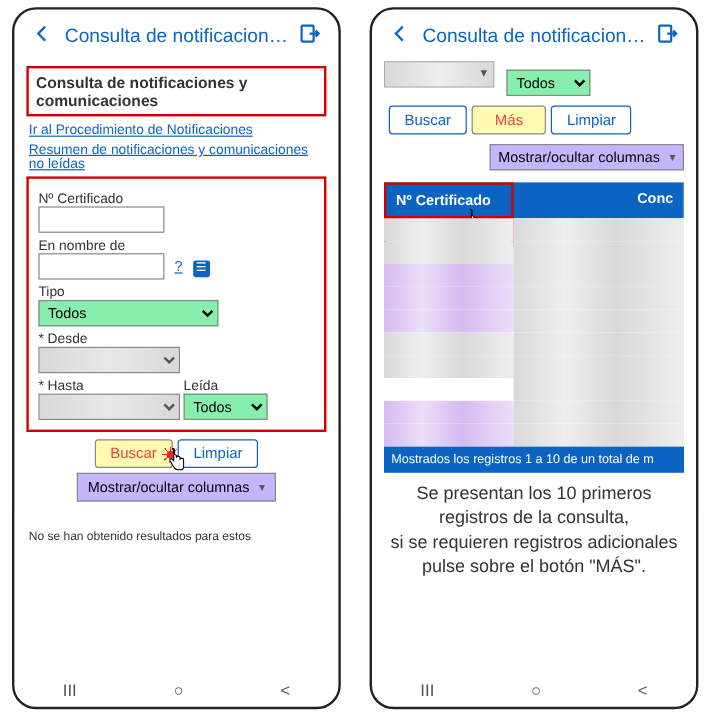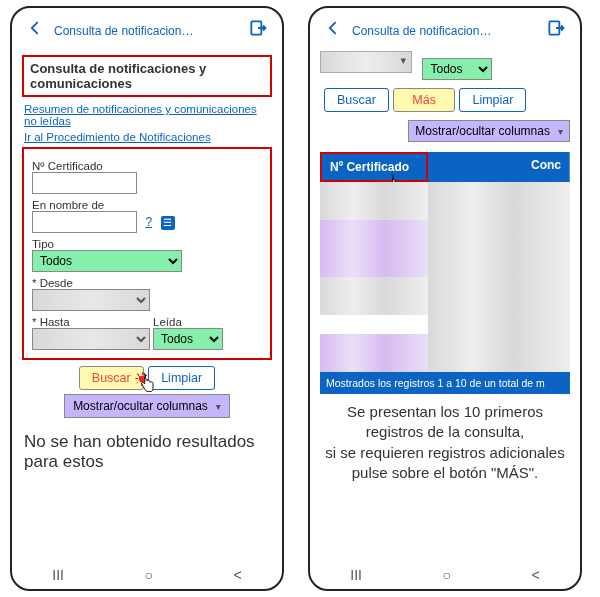--- a/index.html
+++ b/index.html
@@ -6,21 +6,21 @@
   body { font-family: Arial, sans-serif; background: #fff; }
   .stage { width: 600px; height: 597px; position: relative; display: flex; gap: 24px; padding: 6px 10px; }
   .phone {
     width: 274px; height: 585px;
     border: 2px solid #222; border-radius: 20px;
     background: #fff; position: relative; overflow: hidden;
     display: flex; flex-direction: column;
   }
   .topbar {
     display: flex; align-items: center; padding: 10px 12px 6px;
-    color: #0b63c4; font-size: 12px; font-weight: 500;
+    color: #0b63c4; font-size: 16px; font-weight: 500;
   }
   .topbar .back { width: 24px; text-align: center; font-size: 18px; cursor: pointer; }
   .topbar .title { flex: 1; padding: 0 6px; white-space: nowrap; overflow: hidden; text-overflow: ellipsis; color:#0b63c4;}
   .topbar .exit { width: 24px; text-align: center; font-size: 18px; cursor: pointer; }
   .exit svg, .back svg { width: 20px; height: 20px; fill: none; stroke: #0b63c4; stroke-width: 2.2; }
   .content { padding: 6px 10px 0; overflow: hidden; flex: 1; position: relative; }
 
   .redbox { border: 2px solid #d40000; }
   .section-title { font-weight: bold; font-size: 13px; color: #333; padding: 4px 6px; margin-bottom: 6px; }
   .link { color: #0b63c4; text-decoration: underline; font-size: 11.5px; display: block; margin: 4px 2px; cursor:pointer;}
@@ -38,21 +38,21 @@
     padding:4px 12px; font-size:12.5px; border-radius:3px; cursor:pointer;
   }
   .btn.primary { background:#fffab0; color:#ef4444; border-color:#888; font-weight:500;}
   .btn.primary.mas { padding:4px 18px; }
   .btnrow { text-align:center; margin-top:6px; }
   .dropdown-wide {
     border:1px solid #888; padding:4px 8px; font-size:12px; display:inline-flex; align-items:center;
     gap:8px; background:#c4b5fd; cursor:pointer; margin-top:4px;
   }
   .dropdown-wide .chev { font-size:10px; color:#555;}
-  .noresults { font-size:17px; color:#333; margin-top:14px; padding:0 2px; }
+  .noresults { font-size:10px; color:#333; margin-top:24px; padding:0 2px; }
 
   
   .table-area { margin-top:10px; }
   .thead { background:#0b63c4; color:#fff; font-size:12px; font-weight:bold; display:flex; }
   .thead .cell { padding:6px 8px; border-right:1px solid rgba(255,255,255,.3);}
   .tbody { background:#fff; }
   .trow { display:flex; height:19px; }
   .tcell { flex:1; height:100%; }
   .blur { background: linear-gradient(90deg,#d9d9d9,#eee 30%,#d9d9d9 60%,#eee); filter: blur(0.6px);}
   .blur.p { background: linear-gradient(90deg,#d6baf0,#eadff9 30%,#d6baf0 60%,#eadff9);}
@@ -101,22 +101,22 @@
       <span class="exit">
         <svg viewBox="0 0 24 24">
             <rect x="4" y="4" width="12" height="16" rx="1"></rect>
             <path d="M12 12h9M18 9l3 3-3 3"></path>
           </svg>
       </span>
     </div>
 
     <div class="content">
       <div class="section-title redbox">Consulta de notificaciones y comunicaciones</div>
+      <a class="link">Ir al Procedimiento de Notificaciones</a>
       <a class="link">Resumen de notificaciones y comunicaciones no leídas</a>
-      <a class="link">Ir al Procedimiento de Notificaciones</a>
 
       <div class="form-area redbox" style="position:relative;">
         <div class="field-label">Nº Certificado</div>
         <input type="text" style="width: 105px;">
 
         <div class="field-label">En nombre de</div>
         <div>
           <input type="text" style="width: 105px;">
           <span class="q">?</span>
           <span class="help-icon">☰</span>

